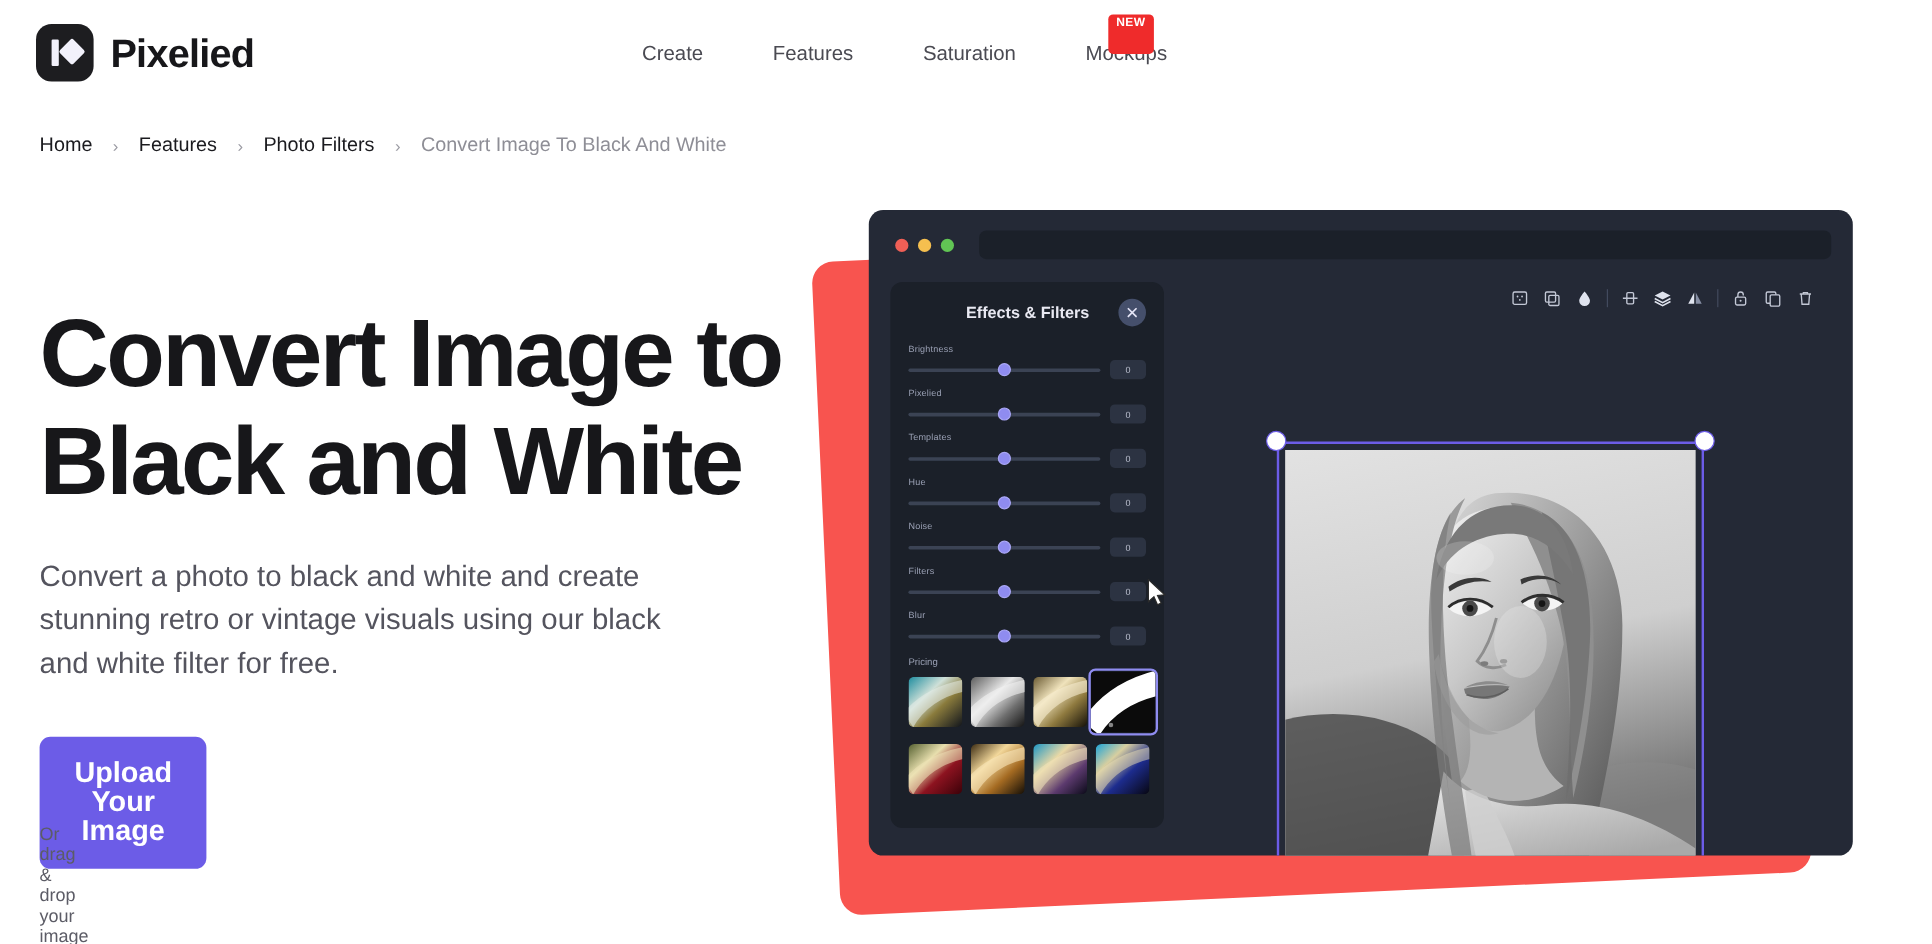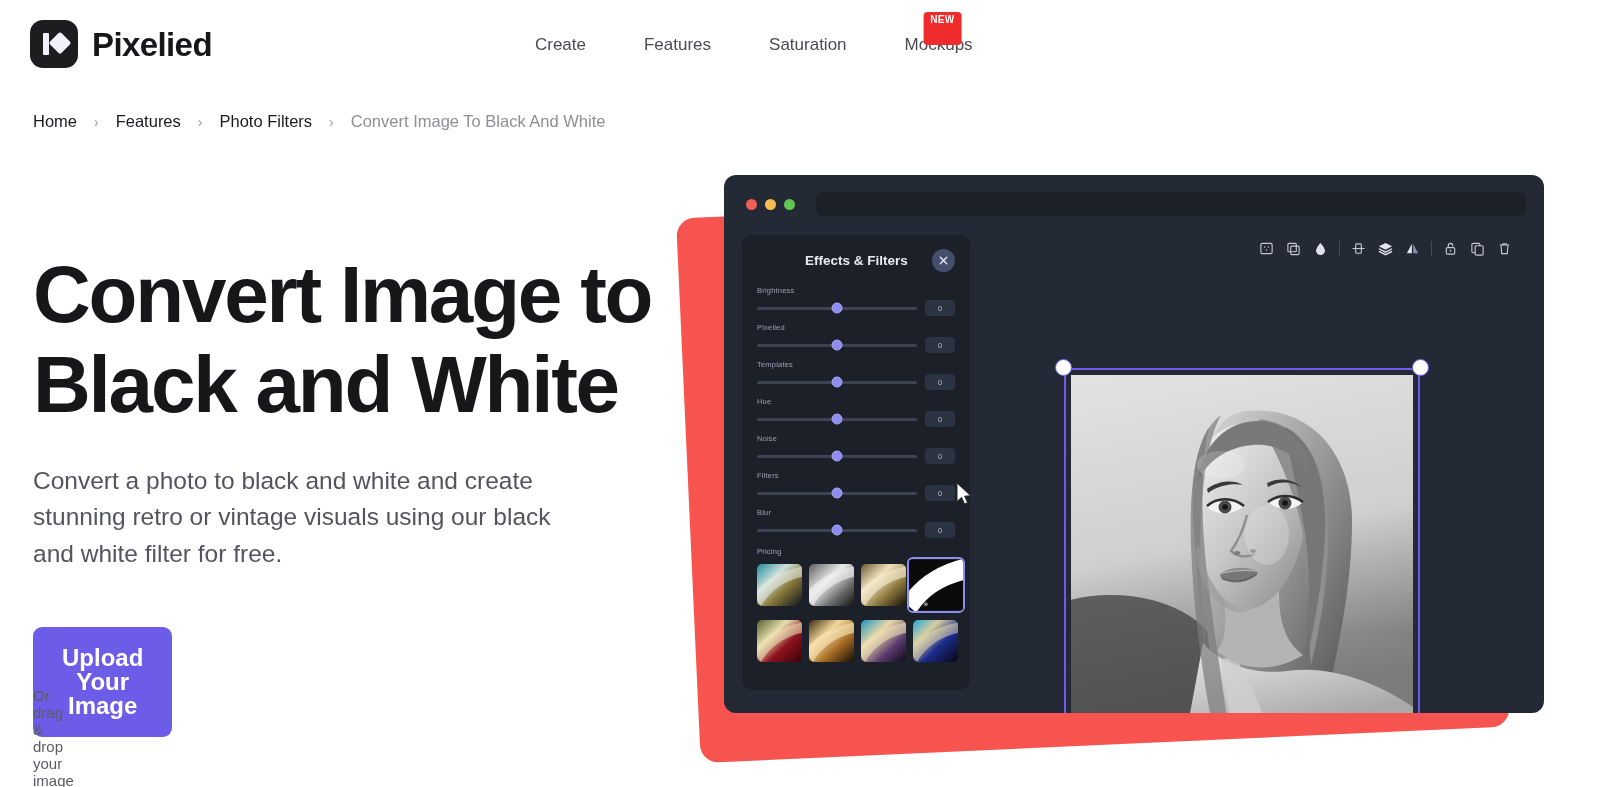--- a/index.html
+++ b/index.html
@@ -104,21 +104,20 @@
     font-size: 24.5px; color: #54545e; line-height: 1.48;
   }
 
   .upload-btn {
     position: absolute; top: 614px; left: 0;
     background: #6c5ce7; color: #fff;
     font-size: 24px; font-weight: 700;
     border: none; border-radius: 9px;
     padding: 19px 29px; line-height: 1;
     cursor: pointer;
-    margin-top: 13px;
   }
 
   .drag-note {
     position: absolute; top: 687px; left: 0;
     font-size: 15px; color: #5c5c66;
   }
 
   
   .mockup { position: absolute; top: 150px; left: 680px; width: 900px; height: 620px; }
 

